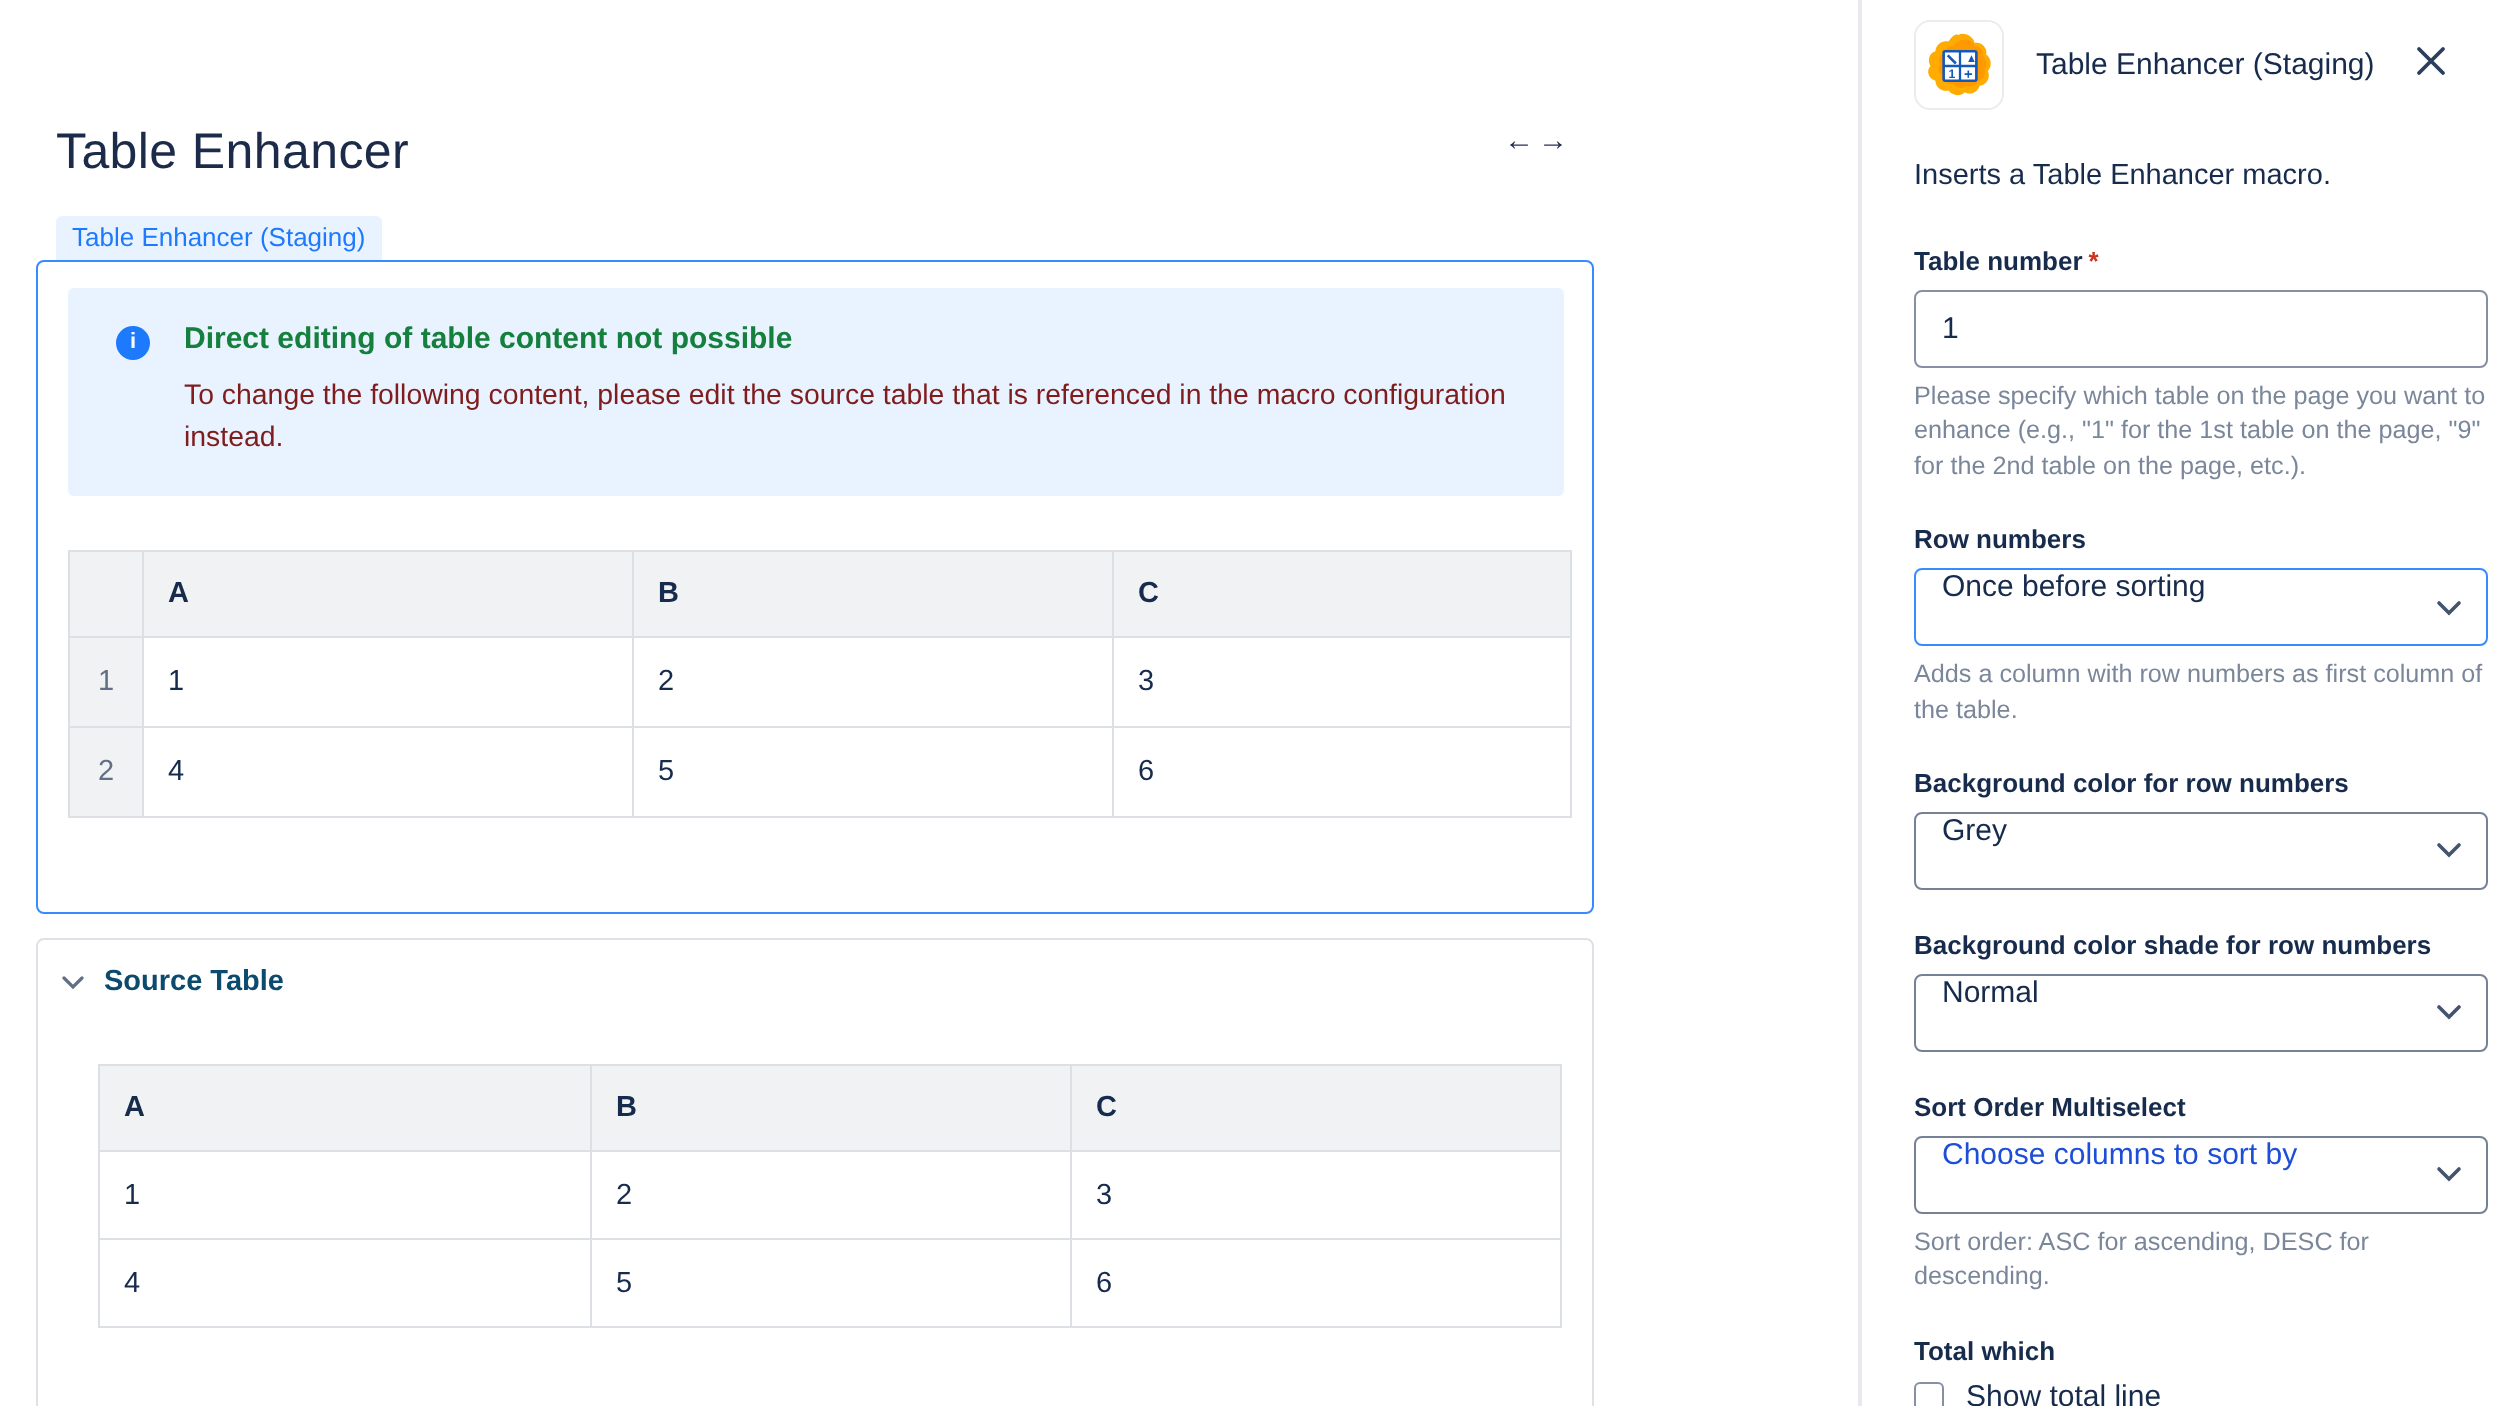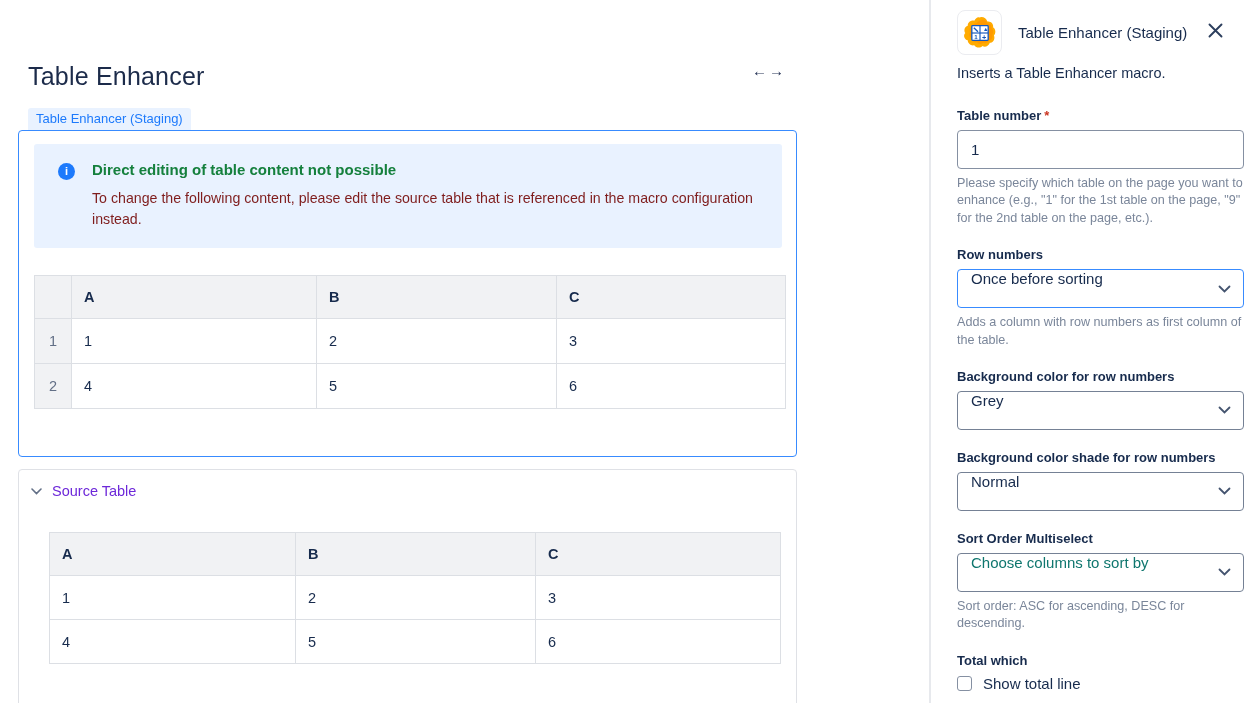--- a/index.html
+++ b/index.html
@@ -31,48 +31,48 @@
   table.grid th, table.grid td { border:1px solid #DCDFE4; text-align:left;
     padding:0 0 0 12px; font-size:14.5px; color:#172B4D; vertical-align:middle; }
   table.grid th { background:#F1F2F4; font-weight:700; height:43px; }
   table.grid td { background:#fff; height:45px; }
   table.grid .numcol { width:37px; padding:0; text-align:center; background:#F1F2F4;
     color:#626F86; font-weight:400; }
 
   .source-box { margin:12px 0 0 18px; width:779px; height:260px; border:1px solid #DFE1E6;
     border-radius:4px; padding:13px 0 0 12px; }
   .source-head { display:flex; align-items:center; cursor:pointer; }
-  .source-label { margin-left:10px; font-size:14.5px; color:#6d28d9; }
+  .source-label { margin-left:10px; font-size:14.5px; color:#0c4a6e;font-weight:bold; }
   table.grid.source { margin:33px 0 0 18px; width:732px; }
   table.grid.source td { height:44px; }
 
   
   .panel { flex:0 0 324px; width:324px; border-left:2px solid #E7E9ED; background:#fff;
     padding:10px 10px 0 26px; }
   .panel-header { display:flex; align-items:center; }
   .app-icon-box { width:45px; height:45px; border:1px solid #EBECF0; border-radius:8px;
     display:flex; align-items:center; justify-content:center; background:#fff; }
   .panel-title { margin-left:16px; font-size:15px; color:#172B4D; }
   .close-btn { margin-left:auto; margin-right:15px; margin-top:-4px; cursor:pointer;
     background:none; border:none; padding:4px; line-height:0; }
-  .panel-desc { margin-top:10px; font-size:14.5px; color:#172B4D; }
+  .panel-desc { margin-top:25px; font-size:14.5px; color:#172B4D; }
 
   .field { margin-top:20px; width:287px; }
   .field.first { margin-top:27px; }
   .field-label { font-size:13px; font-weight:700; color:#172B4D; margin-bottom:7px; }
   .req { color:#CA3521; margin-left:3px; }
   .text-input { width:287px; height:39px; border:1px solid #8590A2; border-radius:4px;
     padding:0 13px; font-size:15px; color:#172B4D; font-family:"Liberation Sans",sans-serif;
     background:#fff; outline:none; }
   .select { position:relative; width:287px; height:39px; border:1px solid #758195;
     border-radius:4px; display:flex; align-items:flex-start; padding:0 34px 0 13px;
     font-size:15px; color:#172B4D; background:#fff; cursor:pointer; }
   .select.focused { border:1.5px solid #388BFF; }
   .select .chev { position:absolute; right:12px; top:50%; transform:translateY(-50%); line-height:0; }
-  .select.placeholder { color:#0f766e; }
+  .select.placeholder { color:#1d4ed8; }
   .helper { margin-top:6px; font-size:12.6px; line-height:1.38; color:#7A869A; }
   .check-row { display:flex; align-items:center; margin-top:3px; cursor:pointer; }
   .check-row input { appearance:none; -webkit-appearance:none; width:15px; height:15px;
     border:1.5px solid #8590A2; border-radius:3px; background:#fff; cursor:pointer; margin:0; }
   .check-label { margin-left:11px; font-size:15px; color:#172B4D; }
 </style>
 </head>
 <body>
 
 <div class="main">

